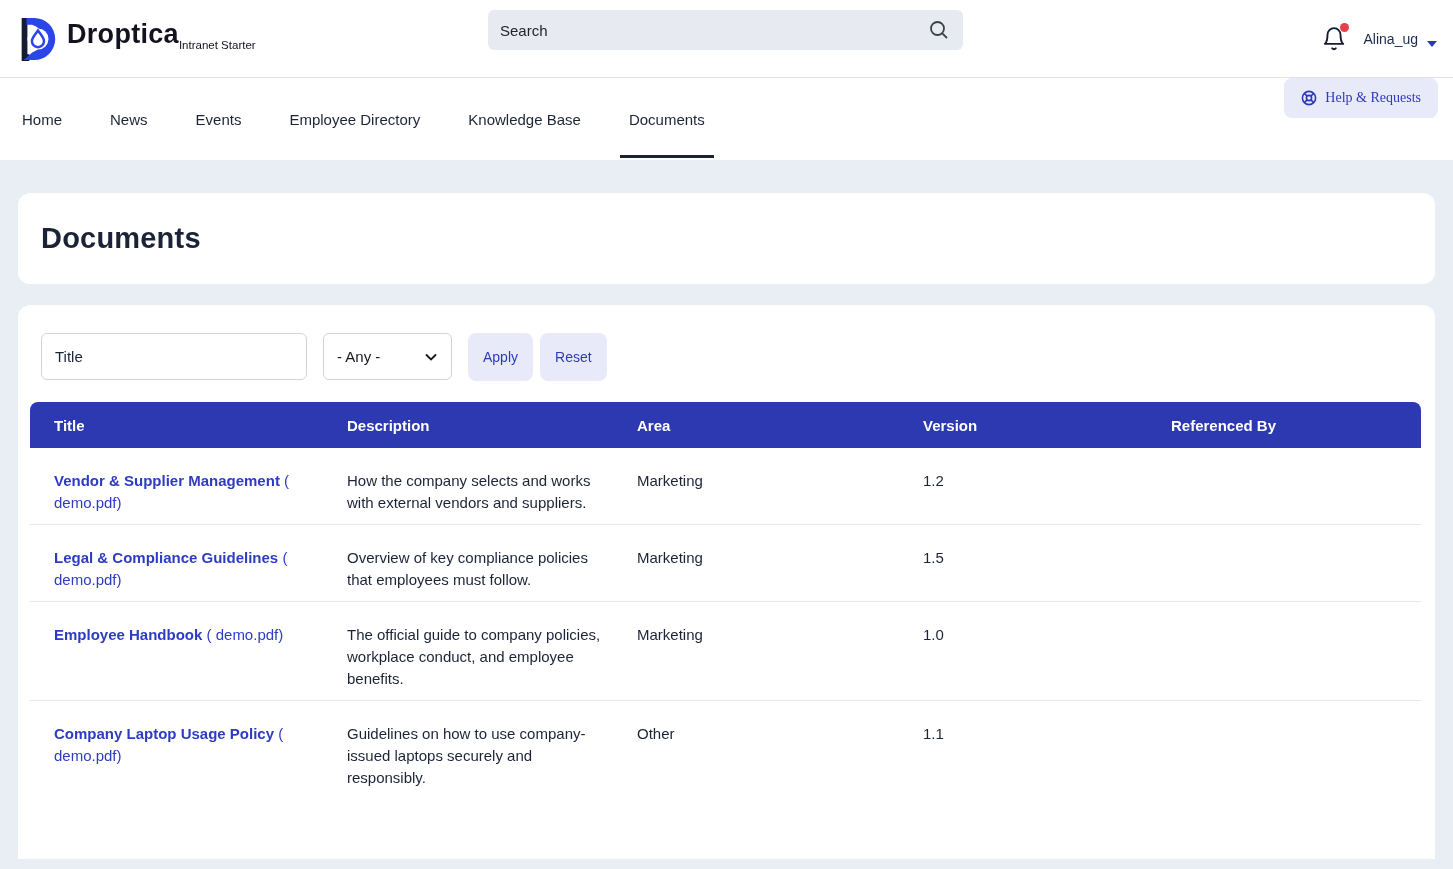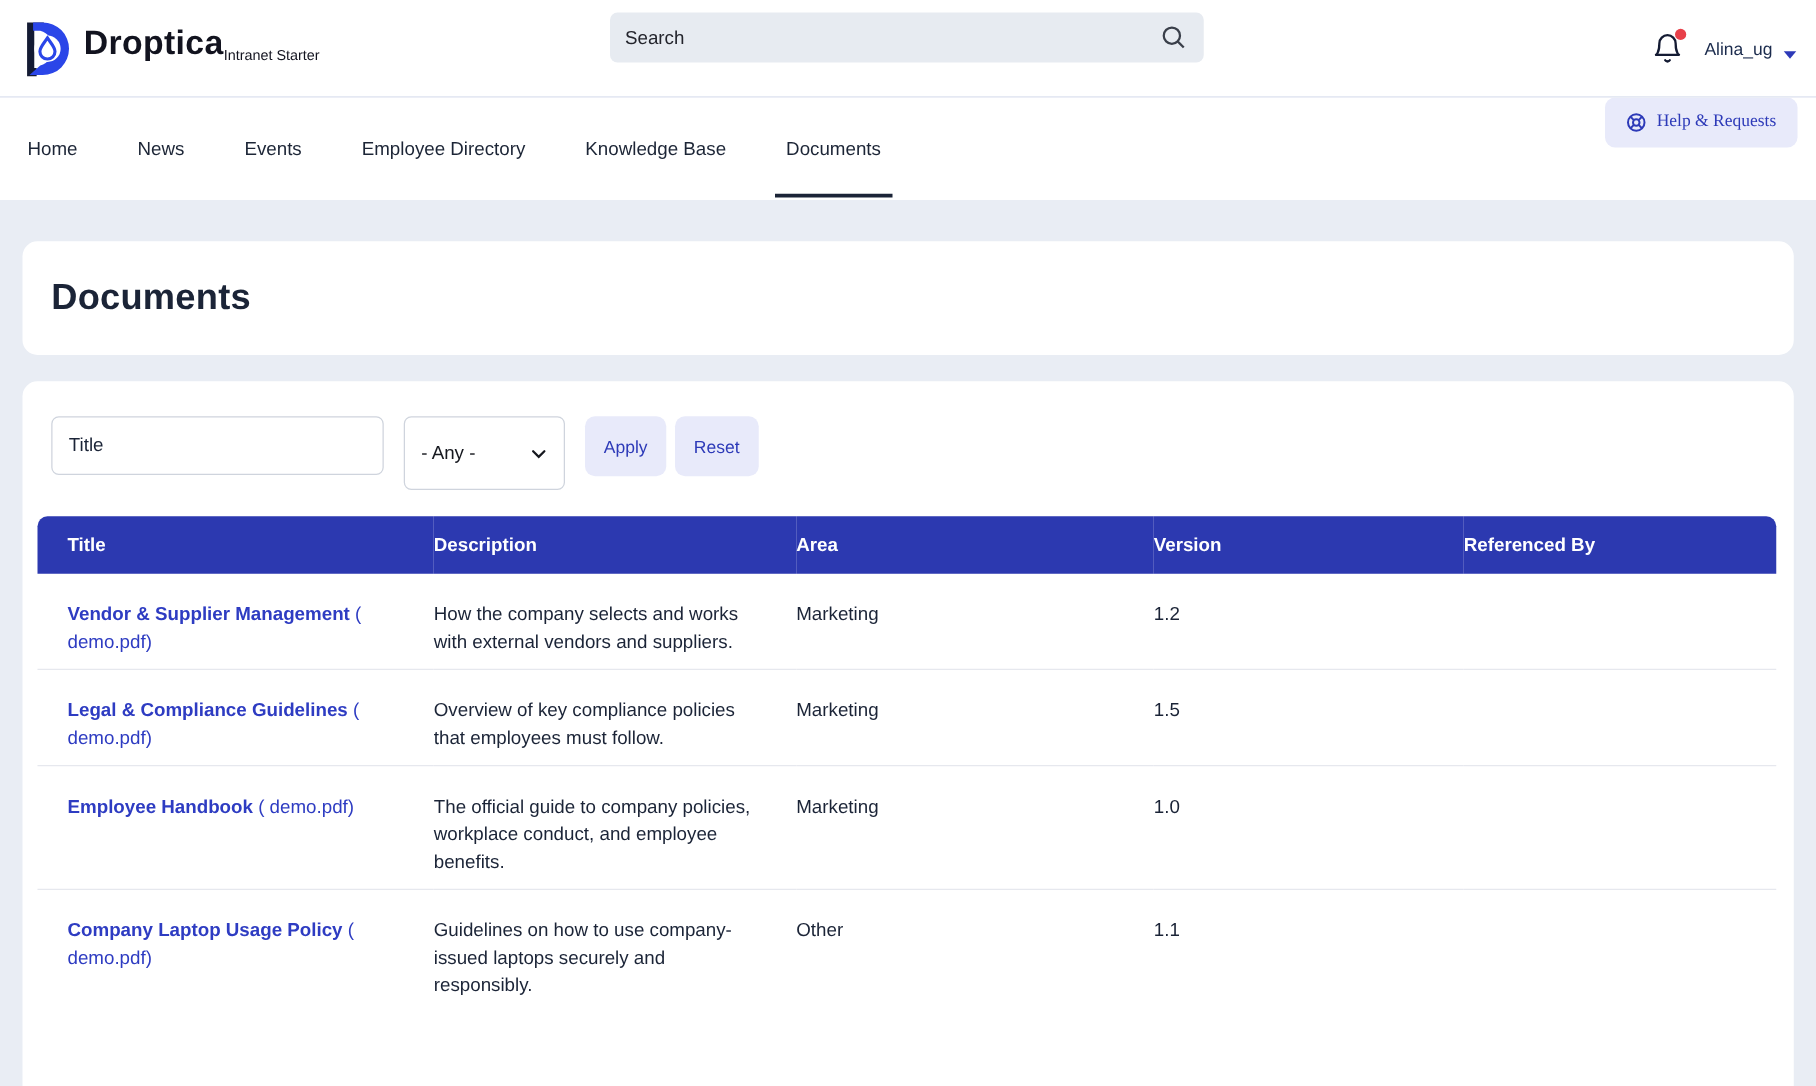--- a/index.html
+++ b/index.html
@@ -65,21 +65,21 @@
   .content-card { padding: 28px 12px 60px; border-radius: 12px 12px 0 0; }
 
   
   .filters { display: flex; align-items: flex-start; gap: 16px; margin: 0 0 21px 11px; }
   .filter-input {
     width: 266px; height: 47px; border: 1px solid #cfd4dd; border-radius: 6px;
     padding: 0 13px; font-family: "Liberation Sans", sans-serif; font-size: 15px; color: #1b2437; outline: none;
   }
   .filter-input::placeholder { color: #1b2437; opacity: 1; }
   .filter-select {
-    width: 129px; height: 59px; border: 1px solid #cfd4dd; border-radius: 6px;
+    width: 129px; height: 47px; border: 1px solid #cfd4dd; border-radius: 6px;
     display: flex; align-items: center; justify-content: space-between;
     padding: 0 13px; font-size: 15px; color: #16181f; cursor: pointer; background: #fff;
   }
   .btn-soft {
     height: 48px; padding: 6px 15px; border: none; border-radius: 8px;
     background: #e8eafa; color: #2d3ab8; font-family: "Liberation Sans", sans-serif;
     font-size: 14px; cursor: pointer;
   }
   .btn-reset { margin-left: -9px; }
 

